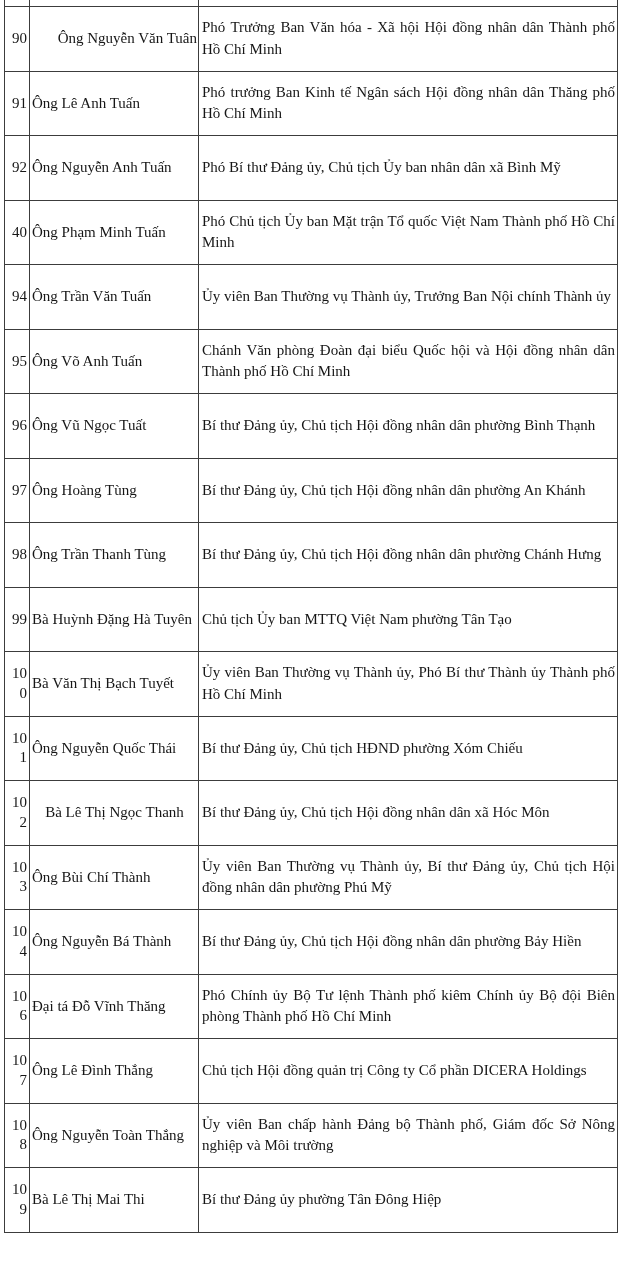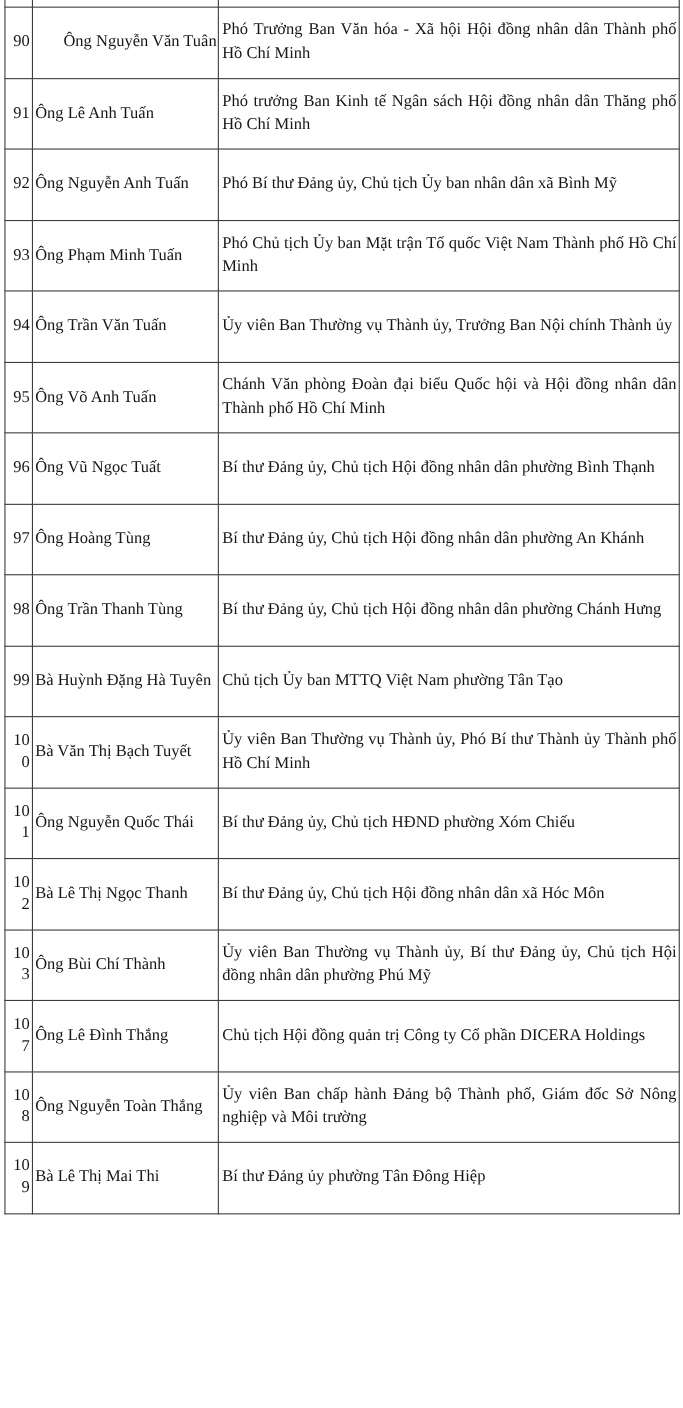--- a/index.html
+++ b/index.html
@@ -77,21 +77,21 @@
           <td class="no" style="border-color: rgb(60, 60, 60);">91</td>
           <td class="name" style="border-color: rgb(60, 60, 60);">Ông Lê Anh Tuấn</td>
           <td class="pos" style="border-color: rgb(60, 60, 60);">Phó trưởng Ban Kinh tế Ngân sách Hội đồng nhân dân Thăng phố Hồ Chí Minh</td>
         </tr>
         <tr>
           <td class="no" style="border-color: rgb(60, 60, 60);">92</td>
           <td class="name" style="border-color: rgb(60, 60, 60);">Ông Nguyễn Anh Tuấn</td>
           <td class="pos" style="border-color: rgb(60, 60, 60);">Phó Bí thư Đảng ủy, Chủ tịch Ủy ban nhân dân xã Bình Mỹ</td>
         </tr>
         <tr>
-          <td class="no" style="border-color: rgb(60, 60, 60);">93</td>
+          <td class="no" style="border-color: rgb(60, 60, 60);">40</td>
           <td class="name" style="border-color: rgb(60, 60, 60);">Ông Phạm Minh Tuấn</td>
           <td class="pos" style="border-color: rgb(60, 60, 60);">Phó Chủ tịch Ủy ban Mặt trận Tổ quốc Việt Nam Thành phố Hồ Chí Minh</td>
         </tr>
         <tr>
           <td class="no" style="border-color: rgb(60, 60, 60);">94</td>
           <td class="name" style="border-color: rgb(60, 60, 60);">Ông Trần Văn Tuấn</td>
           <td class="pos" style="border-color: rgb(60, 60, 60);">Ủy viên Ban Thường vụ Thành ủy, Trưởng Ban Nội chính Thành ủy</td>
         </tr>
         <tr>
           <td class="no" style="border-color: rgb(60, 60, 60);">95</td>
@@ -123,27 +123,37 @@
           <td class="name" style="border-color: rgb(60, 60, 60);">Bà Văn Thị Bạch Tuyết</td>
           <td class="pos" style="border-color: rgb(60, 60, 60);">Ủy viên Ban Thường vụ Thành ủy, Phó Bí thư Thành ủy Thành phố Hồ Chí Minh</td>
         </tr>
         <tr>
           <td class="no" style="border-color: rgb(60, 60, 60);">101</td>
           <td class="name" style="border-color: rgb(60, 60, 60);">Ông Nguyễn Quốc Thái</td>
           <td class="pos" style="border-color: rgb(60, 60, 60);">Bí thư Đảng ủy, Chủ tịch HĐND phường Xóm Chiếu</td>
         </tr>
         <tr>
           <td class="no" style="border-color: rgb(60, 60, 60);">102</td>
-          <td class="name" style="border-color: rgb(60, 60, 60);">Bà Lê Thị Ngọc Thanh</td>
+          <td class="name" style="border-color: rgb(60, 60, 60); text-align: center;">Bà Lê Thị Ngọc Thanh</td>
           <td class="pos" style="border-color: rgb(60, 60, 60);">Bí thư Đảng ủy, Chủ tịch Hội đồng nhân dân xã Hóc Môn</td>
         </tr>
         <tr>
           <td class="no" style="border-color: rgb(60, 60, 60);">103</td>
           <td class="name" style="border-color: rgb(60, 60, 60);">Ông Bùi Chí Thành</td>
           <td class="pos" style="border-color: rgb(60, 60, 60); font-family: Liberation Serif, serif;">Ủy viên Ban Thường vụ Thành ủy, Bí thư Đảng ủy, Chủ tịch Hội đồng nhân dân phường Phú Mỹ</td>
+        </tr>
+        <tr>
+          <td class="no" style="border-color: rgb(60, 60, 60);">104</td>
+          <td class="name" style="border-color: rgb(60, 60, 60);">Ông Nguyễn Bá Thành</td>
+          <td class="pos" style="border-color: rgb(60, 60, 60);">Bí thư Đảng ủy, Chủ tịch Hội đồng nhân dân phường Bảy Hiền</td>
+        </tr>
+        <tr>
+          <td class="no" style="border-color: rgb(60, 60, 60);">106</td>
+          <td class="name" style="border-color: rgb(60, 60, 60);">Đại tá Đỗ Vĩnh Thăng</td>
+          <td class="pos" style="border-color: rgb(60, 60, 60);">Phó Chính ủy Bộ Tư lệnh Thành phố kiêm Chính ủy Bộ đội Biên phòng Thành phố Hồ Chí Minh</td>
         </tr>
         <tr>
           <td class="no" style="border-color: rgb(60, 60, 60);">107</td>
           <td class="name" style="border-color: rgb(60, 60, 60);">Ông Lê Đình Thắng</td>
           <td class="pos" style="border-color: rgb(60, 60, 60);">Chủ tịch Hội đồng quản trị Công ty Cổ phần DICERA Holdings</td>
         </tr>
         <tr>
           <td class="no" style="border-color: rgb(60, 60, 60);">108</td>
           <td class="name" style="border-color: rgb(60, 60, 60);">Ông Nguyễn Toàn Thắng</td>
           <td class="pos" style="border-color: rgb(60, 60, 60);">Ủy viên Ban chấp hành Đảng bộ Thành phố, Giám đốc Sở Nông nghiệp và Môi trường</td>

